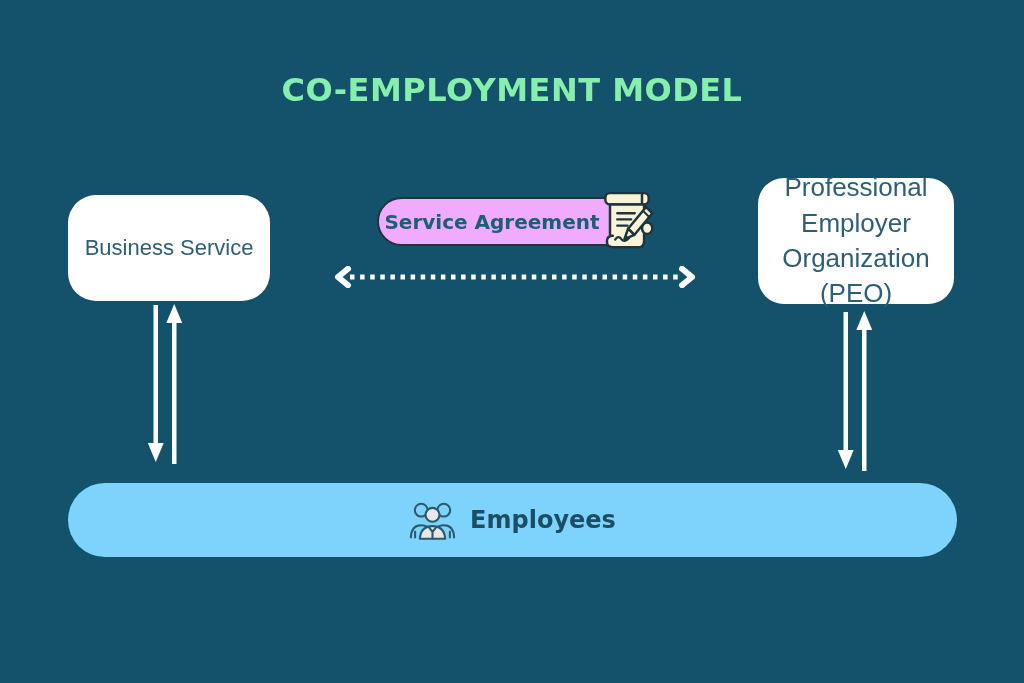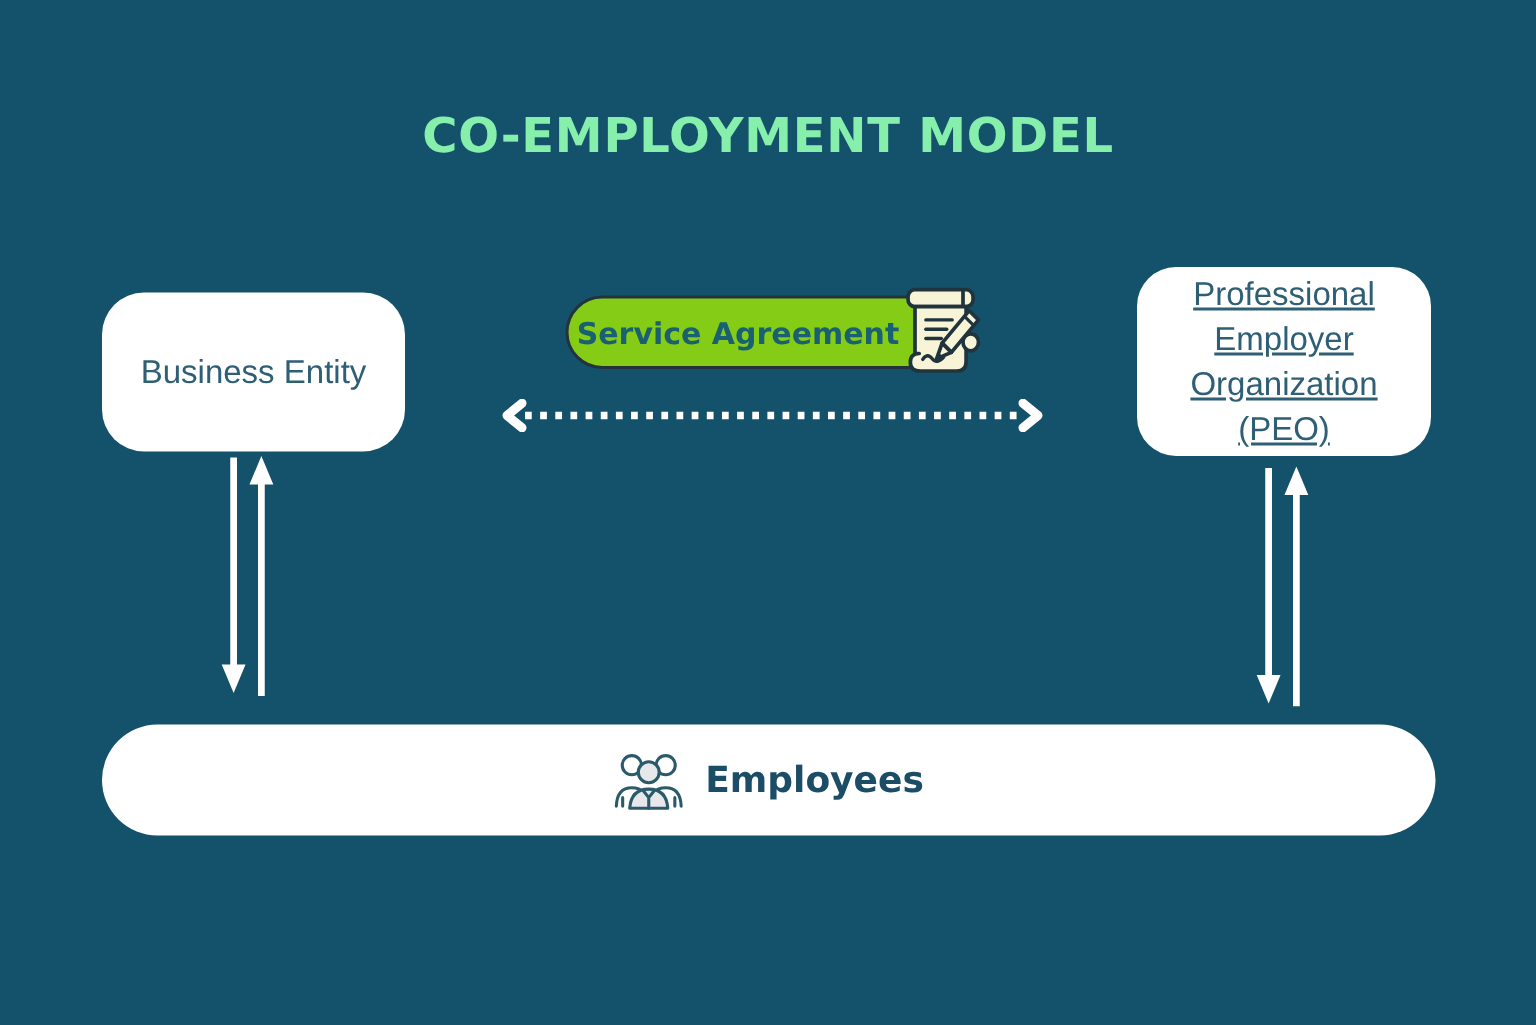--- a/index.html
+++ b/index.html
@@ -12,58 +12,58 @@
     position:absolute;left:0;right:0;top:71px;text-align:center;
     color:#86efac;font-family:"DejaVu Sans", sans-serif;font-weight:700;
     font-size:32px;letter-spacing:0.5px;white-space:nowrap;
   }
   .card{
     position:absolute;background:#FFFFFF;border-radius:28px;
     display:flex;align-items:center;justify-content:center;
     color:#2E5F75;font-size:22px;text-align:center;
   }
   .card.business{left:68px;top:195px;width:202px;height:106px;}
-  .card.peo{left:758px;top:178px;width:196px;height:126px;font-size:22px;line-height:1.36;border-radius:26px;padding:0 14px;box-sizing:border-box;text-decoration:underline;}
+  .card.peo{left:758px;top:178px;width:196px;height:126px;font-size:26px;line-height:1.36;border-radius:26px;padding:0 14px;box-sizing:border-box;}
   .pill{
     position:absolute;left:377px;top:197px;width:264px;height:49px;
-    background:#84cc16;border:2.5px solid #22333C;border-radius:26px;
+    background:#f0abfc;border:2.5px solid #22333C;border-radius:26px;
     box-sizing:border-box;display:flex;align-items:center;justify-content:center;
     padding-right:34px;
   }
   .pill-label{
     color:#1A6073;font-family:"DejaVu Sans", sans-serif;font-weight:700;font-size:20px;white-space:nowrap;
   }
   .contract-icon{position:absolute;left:596px;top:189px;width:60px;height:64px;}
   .dotted-arrow{position:absolute;left:333px;top:266px;width:364px;height:22px;}
   .relationship-label{
     position:absolute;left:333px;top:309px;width:364px;text-align:center;
     color:#EDF6F6;font-size:23px;white-space:nowrap;
   }
   .varrows{position:absolute;width:38px;height:160px;}
   .varrows.left{left:146px;top:304px;}
   .varrows.right{left:836px;top:311px;}
   .bar{
     position:absolute;left:68px;top:483px;width:889px;height:74px;
-    background:#ffffff;border-radius:37px;
+    background:#7dd3fc;border-radius:37px;
     display:flex;align-items:center;justify-content:center;gap:14px;
   }
   .bar-label{
     color:#1C4D66;font-family:"DejaVu Sans", sans-serif;font-weight:700;font-size:24px;
   }
   .people-icon{width:47px;height:42px;display:block;}
 </style>
 </head>
 <body>
 
 <div class="canvas">
 
   <div class="title">CO-EMPLOYMENT MODEL</div>
 
   <div class="card business">
-    <span>Business Entity</span>
+    <span>Business Service</span>
   </div>
 
   <div class="card peo">
     <span>Professional Employer Organization (PEO)</span>
   </div>
 
   <div class="pill">
     <span class="pill-label">Service Agreement</span>
   </div>
 

